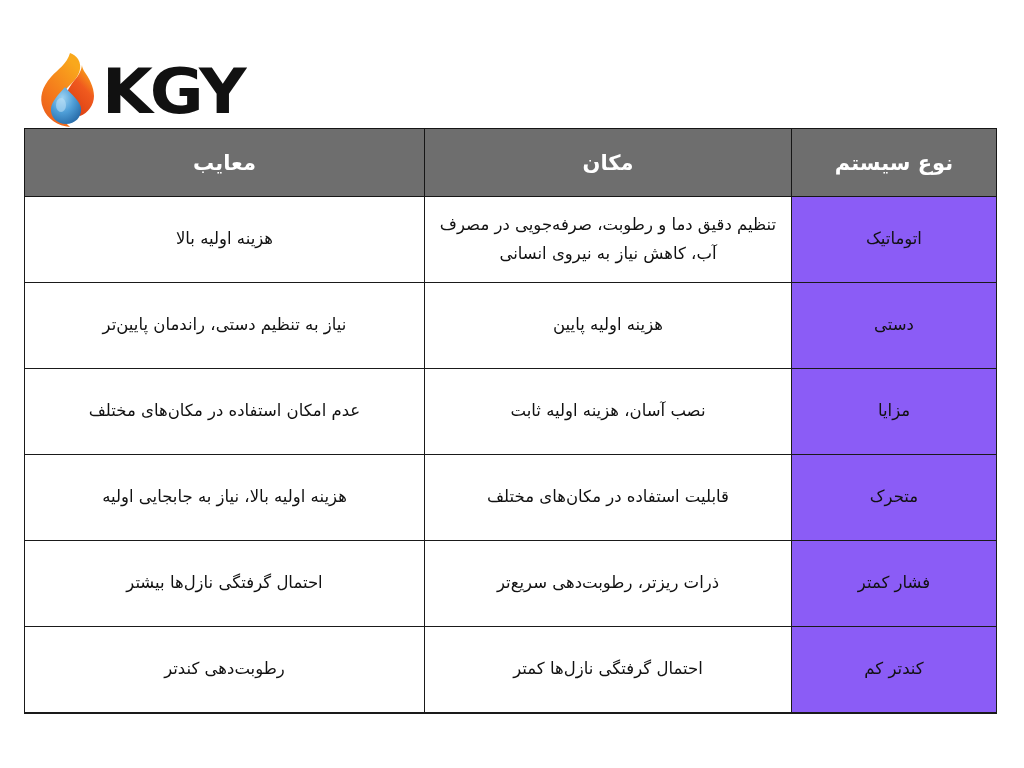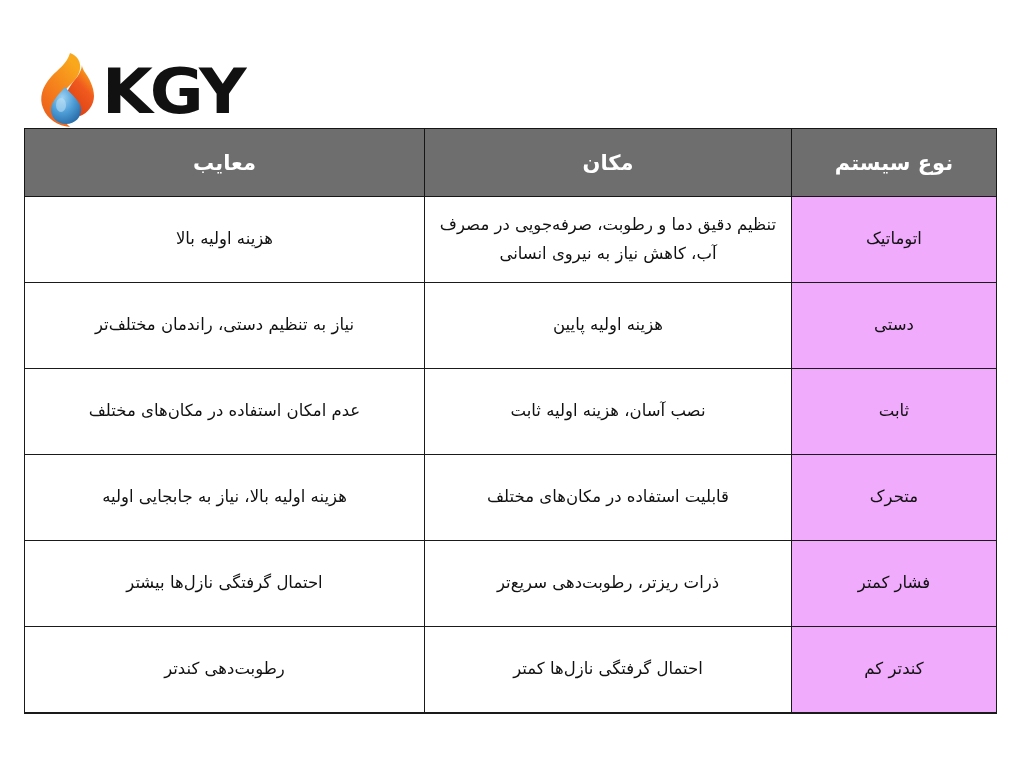--- a/index.html
+++ b/index.html
@@ -99,21 +99,21 @@
   }
 
   
   .col-type  { width: 205px; }
   .col-pros  { width: 367px; }
   .col-cons  { width: 400px; }
 
   td.type-cell {
     font-size: 19px;
     font-weight: 700;
-    background: #f0abfc;
+    background: #8b5cf6;
     letter-spacing: 0.5px;
   }
 
   td.pros-cell,
   td.cons-cell {
     background: #ffffff;
   }
 
   tbody tr:last-child td {
     border-bottom-width: 2.5px;
@@ -176,24 +176,24 @@
       </thead>
       <tbody>
         <tr>
           <td class="type-cell">اتوماتیک</td>
           <td class="pros-cell">تنظیم دقیق دما و رطوبت، صرفه‌جویی در مصرف آب، کاهش نیاز به نیروی انسانی</td>
           <td class="cons-cell">هزینه اولیه بالا</td>
         </tr>
         <tr>
           <td class="type-cell">دستی</td>
           <td class="pros-cell">هزینه اولیه پایین</td>
-          <td class="cons-cell">نیاز به تنظیم دستی، راندمان مختلف‌تر</td>
-        </tr>
-        <tr>
-          <td class="type-cell">ثابت</td>
+          <td class="cons-cell">نیاز به تنظیم دستی، راندمان پایین‌تر</td>
+        </tr>
+        <tr>
+          <td class="type-cell">مزایا</td>
           <td class="pros-cell">نصب آسان، هزینه اولیه ثابت</td>
           <td class="cons-cell">عدم امکان استفاده در مکان‌های مختلف</td>
         </tr>
         <tr>
           <td class="type-cell">متحرک</td>
           <td class="pros-cell">قابلیت استفاده در مکان‌های مختلف</td>
           <td class="cons-cell">هزینه اولیه بالا، نیاز به جابجایی اولیه</td>
         </tr>
         <tr>
           <td class="type-cell">فشار کمتر</td>

